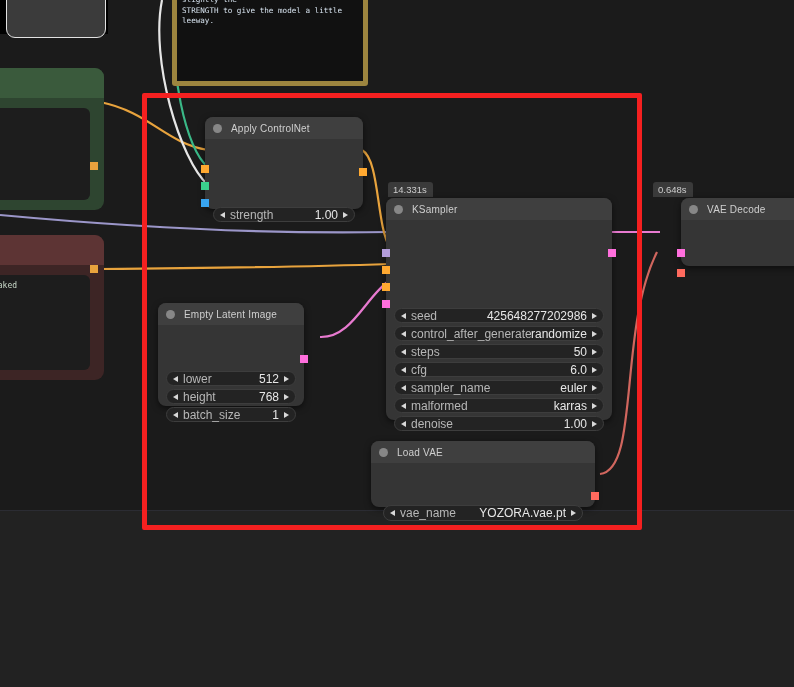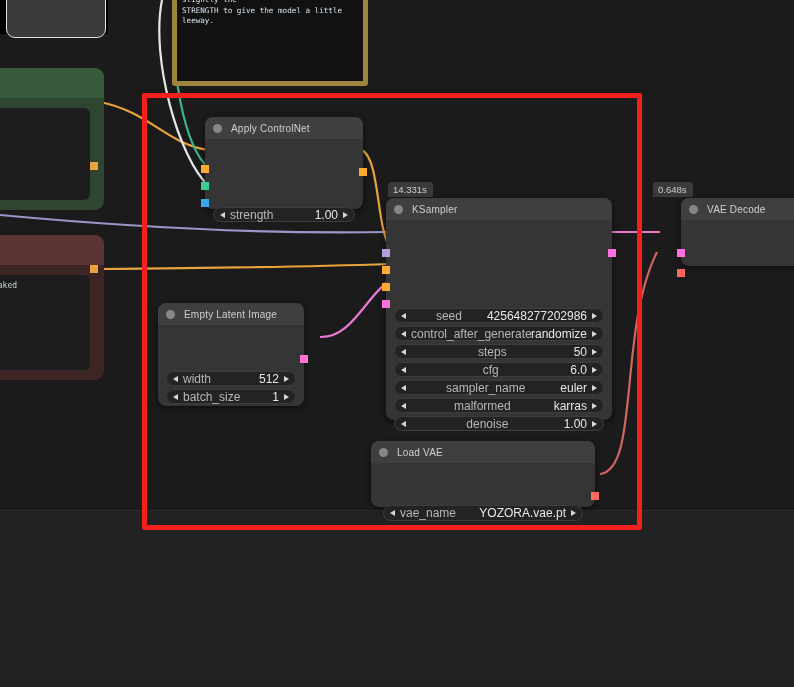--- a/index.html
+++ b/index.html
@@ -231,21 +231,21 @@
       <div class="dot"></div>
       <div class="title-text">KSampler</div>
     </div>
     <div class="body" style="height:200px;">
       <div class="slot in" style="top:29px;background:#b39ddb;"></div>
       <div class="slot in" style="top:46px;background:#ffa931;"></div>
       <div class="slot in" style="top:63px;background:#ffa931;"></div>
       <div class="slot in" style="top:80px;background:#ff6fdd;"></div>
       <div class="slot out" style="top:29px;background:#ff6fdd;"></div>
 
-      <div style="position:absolute;left:0;right:0;top:85px;text-align:center;">
+      <div style="position:absolute;left:0;right:0;top:85px;">
         <div class="widget">
           <span class="arw l"></span>
           <span class="wname">seed</span>
           <span class="wval">425648277202986</span>
           <span class="arw r"></span>
         </div>
         <div class="widget">
           <span class="arw l"></span>
           <span class="wname">control_after_generate</span>
           <span class="wval">randomize</span>
@@ -288,22 +288,28 @@
   <div class="node" style="left:158px;top:303px;width:146px;height:103px;">
     <div class="title-bar">
       <div class="dot"></div>
       <div class="title-text">Empty Latent Image</div>
     </div>
     <div class="body" style="height:81px;">
       <div class="slot out" style="top:30px;background:#ff6fdd;"></div>
       <div style="position:absolute;left:0;right:0;top:43px;">
         <div class="widget">
           <span class="arw l"></span>
-          <span class="wname">width</span>
+          <span class="wname">lower</span>
           <span class="wval">512</span>
+          <span class="arw r"></span>
+        </div>
+        <div class="widget">
+          <span class="arw l"></span>
+          <span class="wname">height</span>
+          <span class="wval">768</span>
           <span class="arw r"></span>
         </div>
         <div class="widget">
           <span class="arw l"></span>
           <span class="wname">batch_size</span>
           <span class="wval">1</span>
           <span class="arw r"></span>
         </div>
       </div>
     </div>

